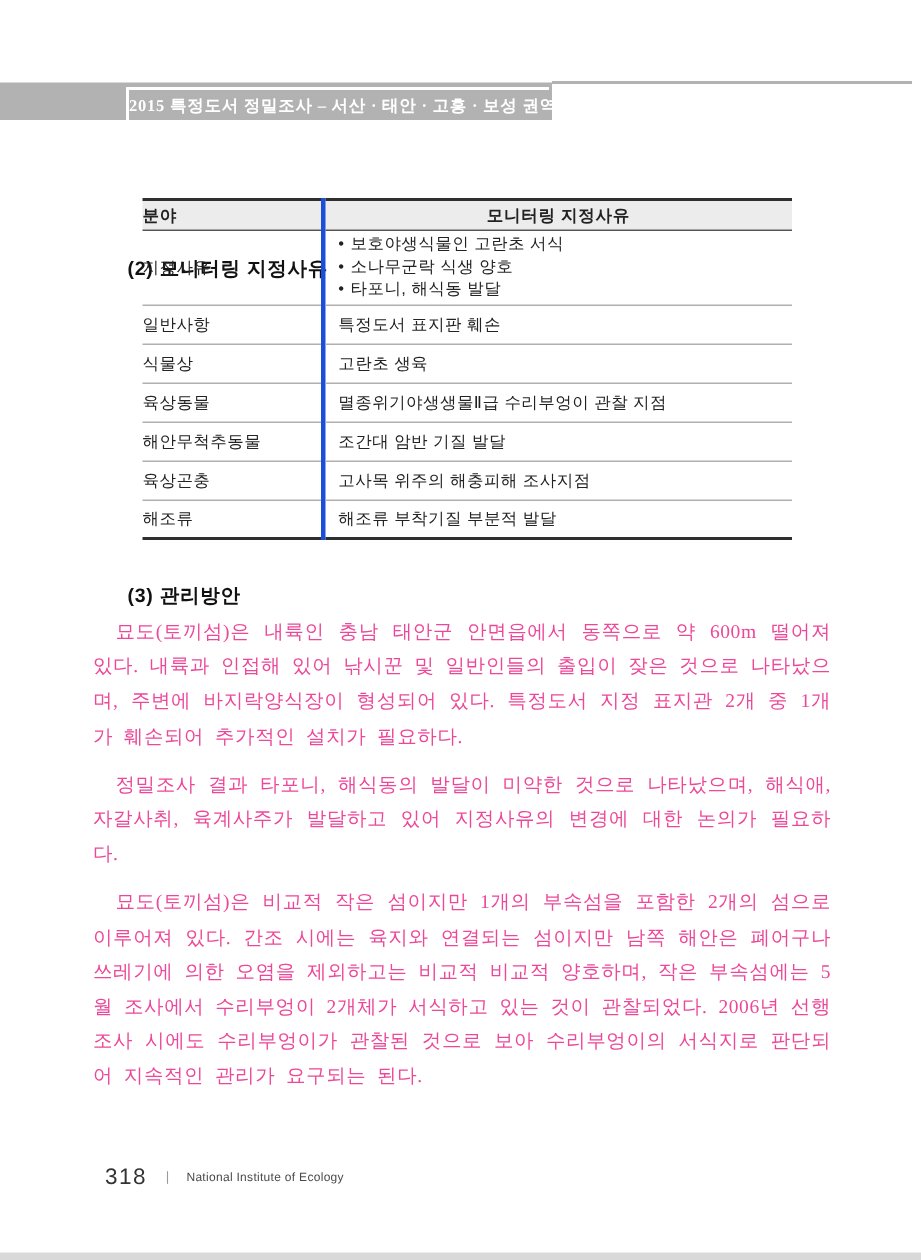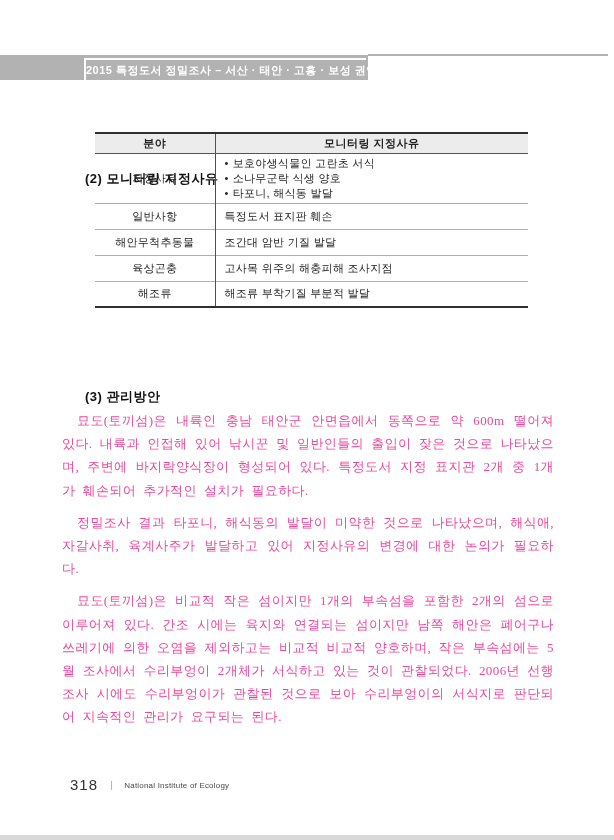--- a/index.html
+++ b/index.html
@@ -21,20 +21,21 @@
   .banner-inner {
     position:absolute; left:84px; top:3px; right:2px; bottom:0;
     border-top:2px solid #ffffff;
     border-left:2px solid #ffffff;
     color:#ffffff;
     font-size:11px; font-weight:bold;
     text-align:right;
     padding:3px 7px 0 0;
     letter-spacing:0.5px;
     white-space:nowrap;
+    font-family:Liberation Serif, serif;
   }
   .header-rule {
     position:absolute; left:368px; top:54px;
     width:240px; height:2px;
     background:#b2b2b2;
   }
   
   .sec-heading {
     position:absolute; left:85px;
     font-size:13px; font-weight:bold; color:#111;
@@ -60,22 +61,22 @@
     letter-spacing:0.5px;
   }
   .mon-table td {
     height:26px;
     border-top:1px solid #b0b0b0;
     padding:2px 0;
     letter-spacing:0.3px;
   }
   .mon-table tr.first-body td { border-top:none;margin-left:21px; }
   .mon-table .col-field {
-    width:120px; text-align:center;
-    border-right:1px solid #1d4ed8;
+    width:120px; text-align:left;
+    border-right:3px solid #1d4ed8;
   }
   .mon-table .col-reason {
     text-align:left; padding-left:9px;
   }
   .bullet-line { line-height:15px; white-space:nowrap; }
   .bullet-glyph { margin-right:4px; }
   
   .body-text {
     position:absolute; left:62px; top:409px;
     width:492px;
@@ -127,20 +128,28 @@
           <div class="bullet-line"><span class="bullet-glyph">•</span><span>보호야생식물인 고란초 서식</span></div>
           <div class="bullet-line"><span class="bullet-glyph">•</span><span>소나무군락 식생 양호</span></div>
           <div class="bullet-line"><span class="bullet-glyph">•</span><span>타포니, 해식동 발달</span></div>
         </td>
       </tr>
       <tr>
         <td class="col-field">일반사항</td>
         <td class="col-reason">특정도서 표지판 훼손</td>
       </tr>
       <tr>
+        <td class="col-field">식물상</td>
+        <td class="col-reason">고란초 생육</td>
+      </tr>
+      <tr>
+        <td class="col-field">육상동물</td>
+        <td class="col-reason">멸종위기야생생물Ⅱ급 수리부엉이 관찰 지점</td>
+      </tr>
+      <tr>
         <td class="col-field">해안무척추동물</td>
         <td class="col-reason">조간대 암반 기질 발달</td>
       </tr>
       <tr>
         <td class="col-field">육상곤충</td>
         <td class="col-reason">고사목 위주의 해충피해 조사지점</td>
       </tr>
       <tr>
         <td class="col-field">해조류</td>
         <td class="col-reason">해조류 부착기질 부분적 발달</td>

